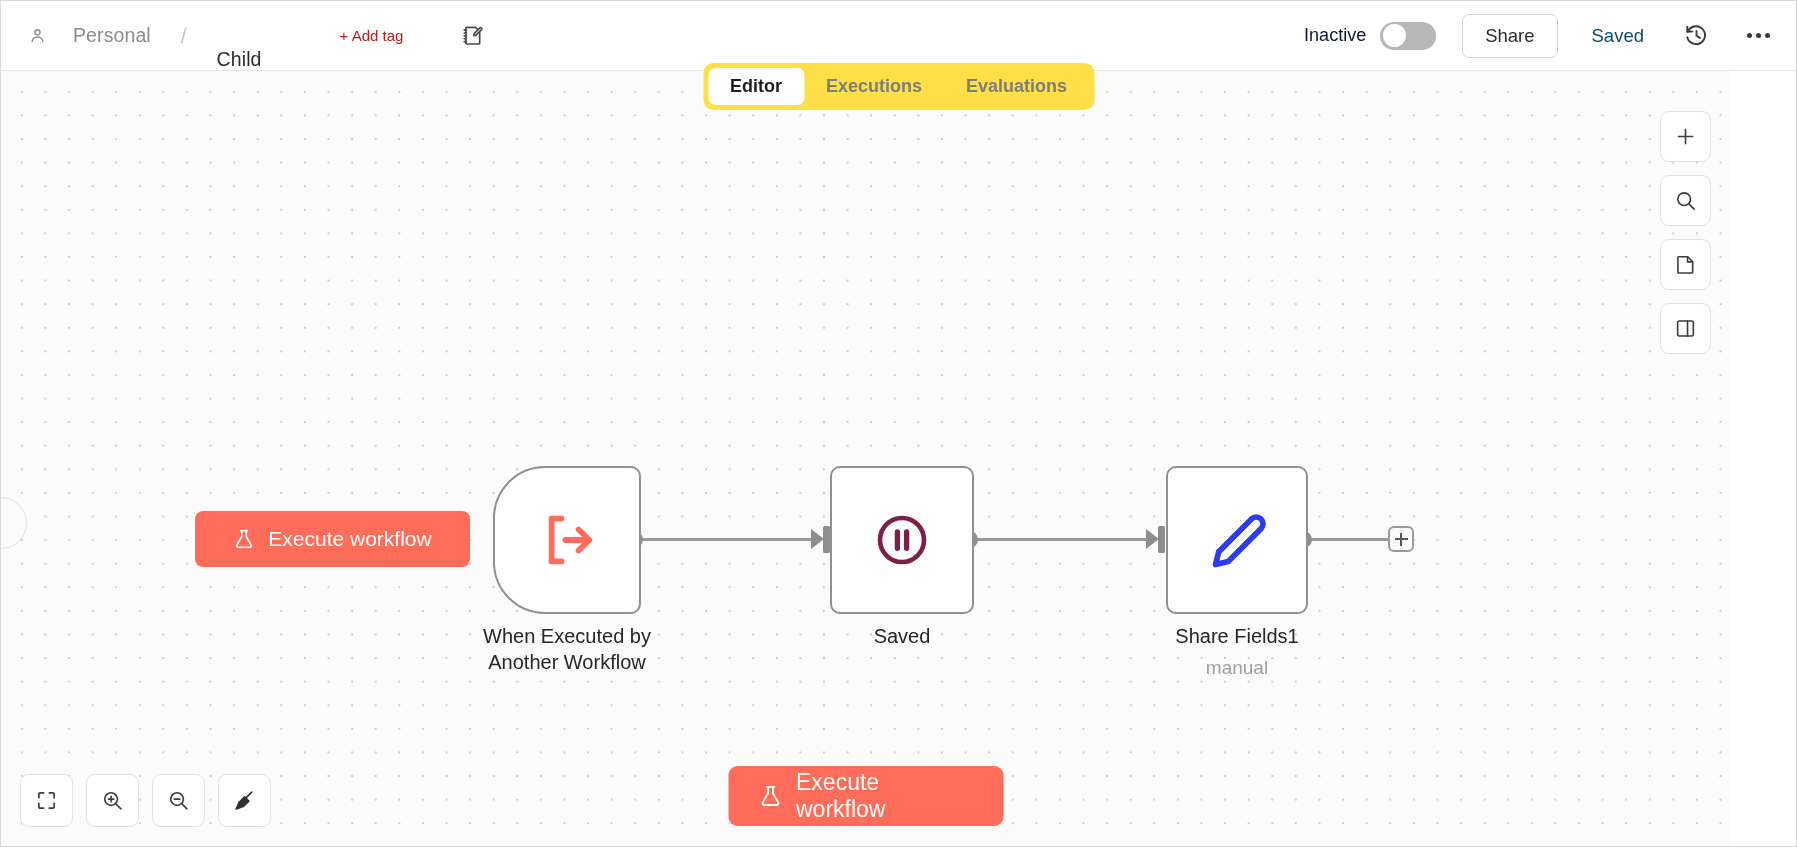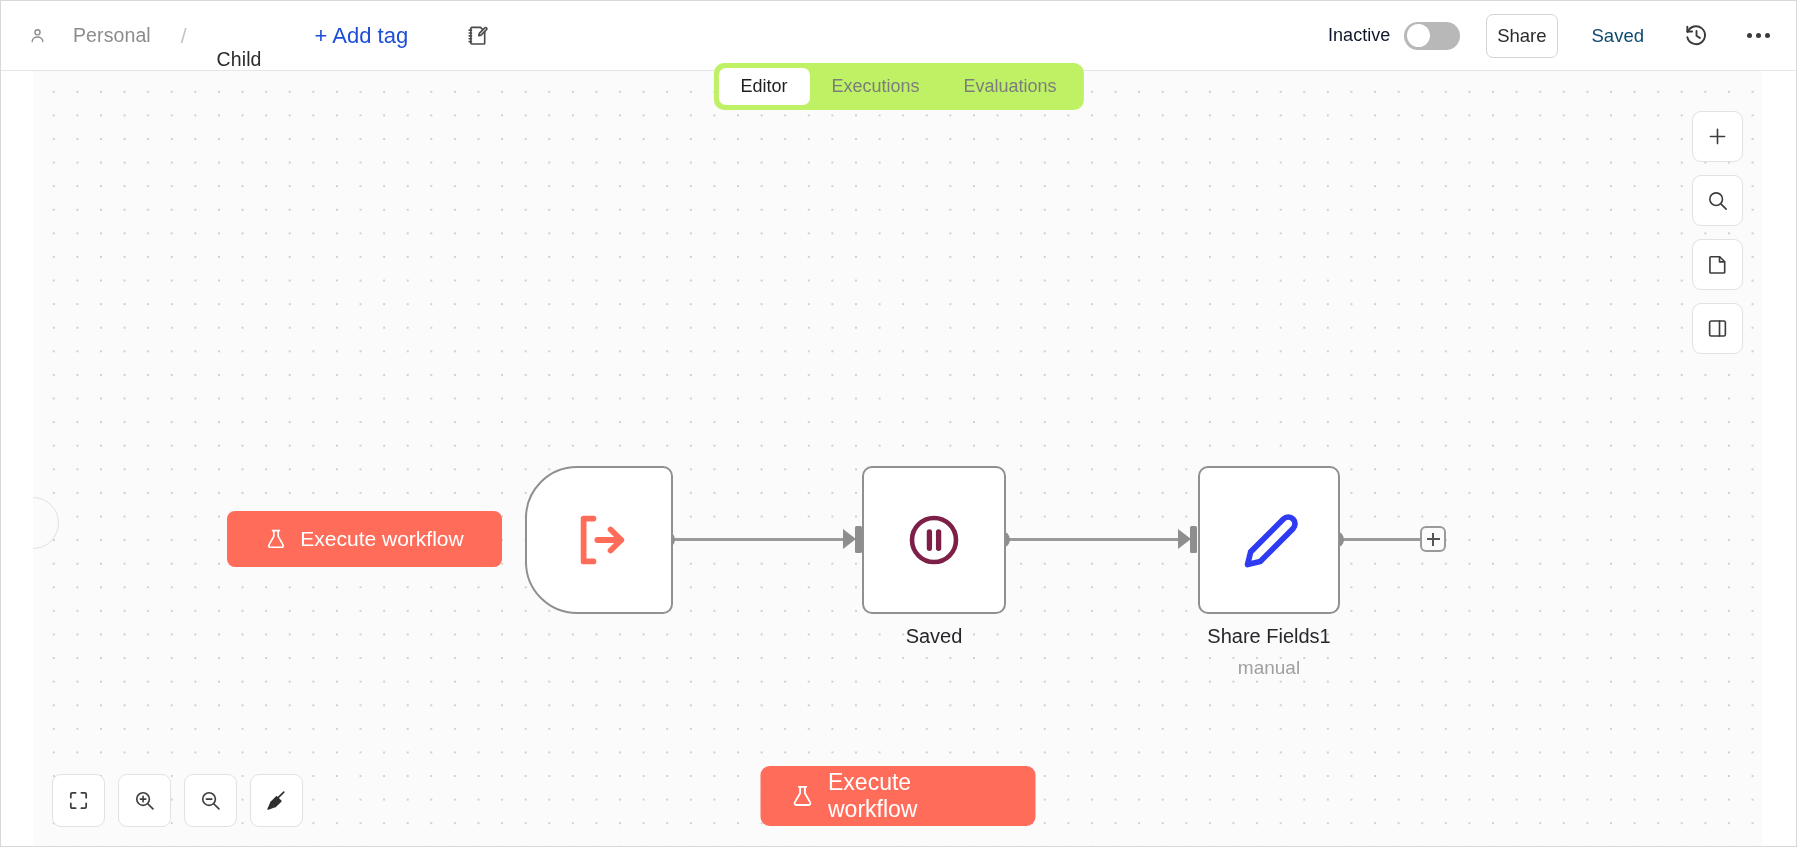--- a/index.html
+++ b/index.html
@@ -31,76 +31,75 @@
   .crumb-personal {
     font-size: 19.5px; color: #8c8c8c; letter-spacing: .1px;
   }
   .crumb-sep {
     font-size: 21px; color: #c4c4c4; margin: 0 12px; font-weight: 300;
   }
   .crumb-child {
     font-size: 19.5px; color: #2b2b2b; letter-spacing: .1px; margin-top: 48px;
   }
   .add-tag {
-    font-size: 22px; color: #1d4ed8; margin-left: 35px; cursor: pointer;
+    font-size: 15px; color: #b91c1c; margin-left: 60px; cursor: pointer;
     white-space: nowrap;
   }
   .note-btn { margin-left: 40px; display:flex; align-items:center; cursor:pointer; }
 
   .hdr-right {
     margin-left: auto; display: flex; align-items: center; padding-right: 26px;
   }
   .inactive-lbl { font-size: 18px; color: #0f172a; margin-right: 14px; }
   .toggle {
     width: 56px; height: 28px; border-radius: 14px;
     background: #b8b8b8; position: relative; cursor: pointer;
   }
   .toggle .knob {
     position: absolute; top: 2.5px; left: 3px;
     width: 23px; height: 23px; border-radius: 50%;
     background: #fff;
   }
   .share-btn {
     margin-left: 26px;
     border: 1px solid #d4d4d4; border-radius: 7px;
-    padding: 10px 10px;
+    padding: 10px 22px;
     font-size: 18.5px; color: #2b2b2b; background: #fff; cursor: pointer;
   }
   .saved-lbl { margin-left: 34px; font-size: 18.5px; color: #0c4a6e; }
   .hist-btn { margin-left: 40px; cursor: pointer; display:flex; }
   .dots-btn { margin-left: 38px; cursor: pointer; display:flex; align-items:center;}
   .dots-btn span {
     display:inline-block; width:5px; height:5px; border-radius:50%;
     background:#3a3a3a; margin-left:4px;
   }
   .dots-btn span:first-child { margin-left:0; }
 
   
   .tabbar {
     position: absolute; top: 62px; left: 50%; transform: translateX(-50%);
-    background: #bef264; border-radius: 10px;
-    padding: 5px; display: flex; gap: 0; z-index: 40;
+    background: #fde047; border-radius: 10px;
+    padding: 5px; display: flex; gap: 0; z-index: 40; font-weight: bold;
   }
   .tab {
     font-size: 18px; color: #7d7d7d;
     padding: 8px 22px; border-radius: 7px; cursor: pointer;
     white-space: nowrap;
   }
   .tab.active { background: #fff; color: #1f1f1f; }
 
   
   .canvas {
     position: absolute; top: 70px; left: 0;
     width: 1729px; height: 777px;
     background-color: #fbfbfb;
     background-image: radial-gradient(circle, #d0d0d0 1.1px, transparent 1.1px);
     background-size: 23.6px 23.6px;
     background-position: 9px 9px;
     overflow: hidden;
-    margin-left: 32px;
   }
 
   
   .edge-ghost {
     position: absolute; left: -26px; top: 426px;
     width: 52px; height: 52px; border-radius: 50%;
     border: 1.6px solid #e0e0e0; background: #fbfbfb;
   }
 
   
@@ -283,20 +282,22 @@
 
     <div class="node trigger" style="left:492px; top:395px; width:148px; height:148px;">
       <span>
         <svg width="66" height="66" viewBox="0 0 24 24" fill="none" stroke="#ff6d5a" stroke-width="2.1" stroke-linecap="round" stroke-linejoin="round">
           <path d="M10 4.2H6.4v15.6H10"></path>
           <path d="M11.4 12h8.4"></path>
           <path d="M16.2 8.2 20.1 12l-3.9 3.8"></path>
         </svg>
       </span>
     </div>
+    <div class="node-label" style="left:432px; top:552px; width:268px;">When Executed by
+Another Workflow</div>
 
     <div class="node standard" style="left:829px; top:395px; width:144px; height:148px;">
       <span>
         <svg width="58" height="58" viewBox="0 0 24 24" fill="none" stroke="#7d1f46" stroke-width="1.9" stroke-linecap="round" stroke-linejoin="round">
           <circle cx="12" cy="12" r="9.1"></circle>
           <path d="M10.1 8.6v6.8M13.9 8.6v6.8" stroke-width="2.2"></path>
         </svg>
       </span>
     </div>
     <div class="node-label" style="left:801px; top:552px; width:200px;">Saved</div>

